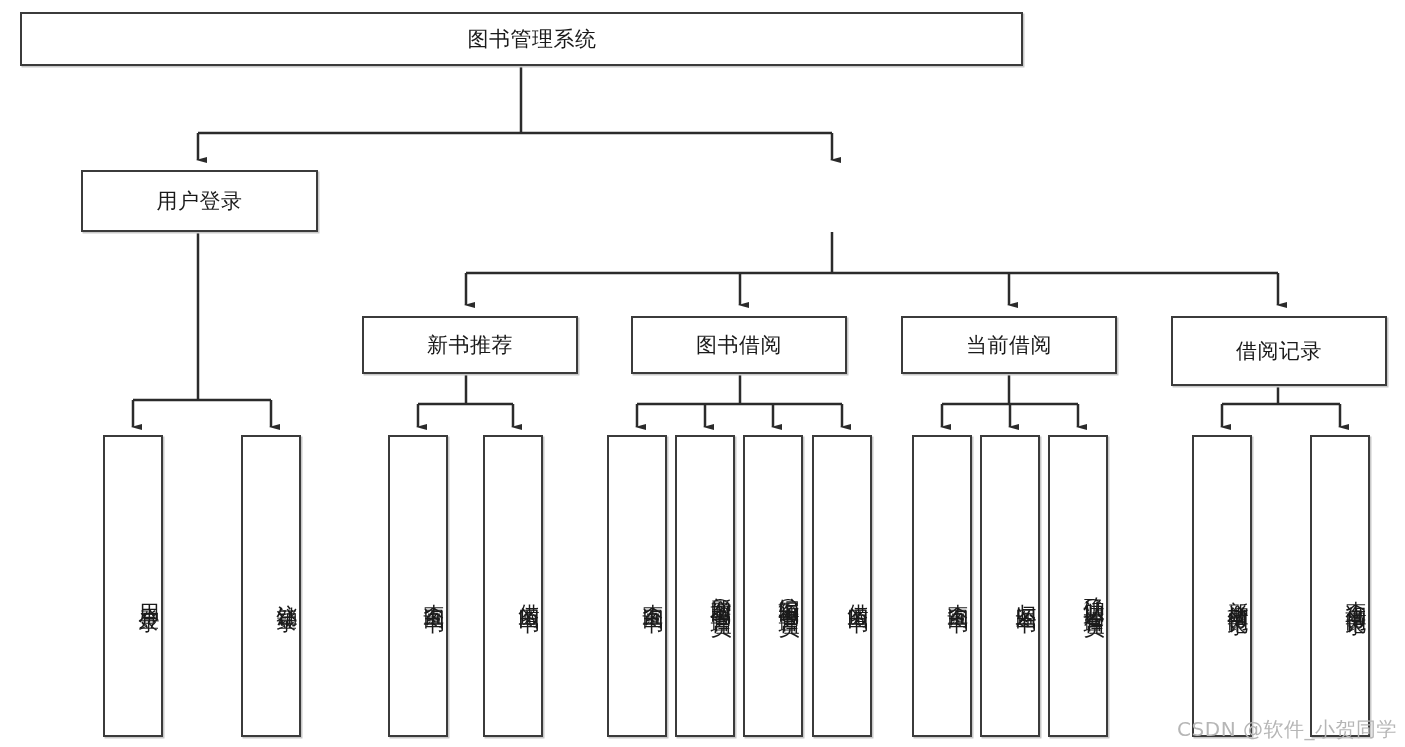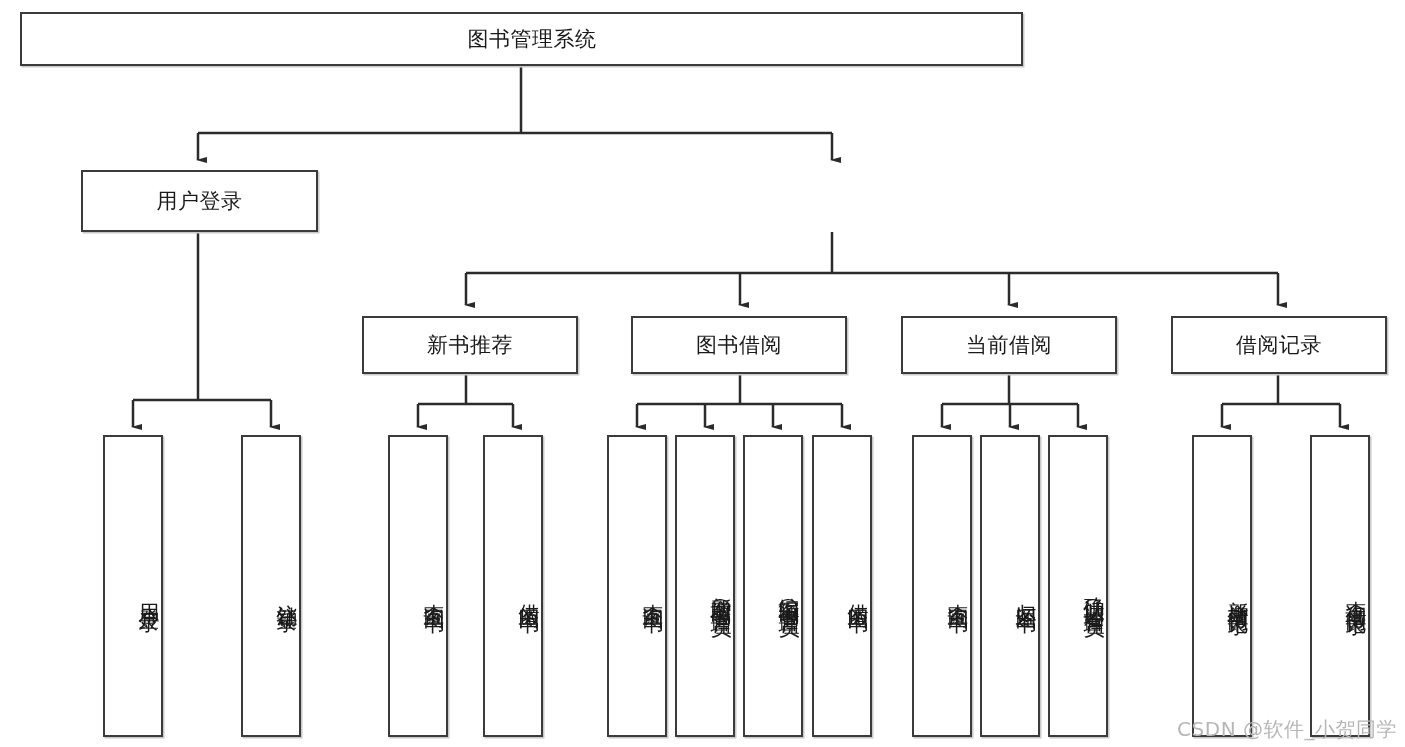--- a/index.html
+++ b/index.html
@@ -131,21 +131,21 @@
 
   <div class="node h" style="left:362px; top:316px; width:216px; height:58px;text-align:center;">
     <span>新书推荐</span>
   </div>
   <div class="node h" style="left:631px; top:316px; width:216px; height:58px;">
     <span>图书借阅</span>
   </div>
   <div class="node h" style="left:901px; top:316px; width:216px; height:58px;">
     <span>当前借阅</span>
   </div>
-  <div class="node h" style="left:1171px; top:316px; width:216px; height:58px;text-align:center;">
+  <div class="node h" style="left:1171px; top:316px; width:216px; height:70px;text-align:center;">
     <span>借阅记录</span>
   </div>
 
   <div class="node v" style="left:103px; top:435px; width:60px; height:302px;">
     <span class="vtext">用户登录</span>
   </div>
   <div class="node v" style="left:241px; top:435px; width:60px; height:302px;">
     <span class="vtext">注销登录</span>
   </div>
 

